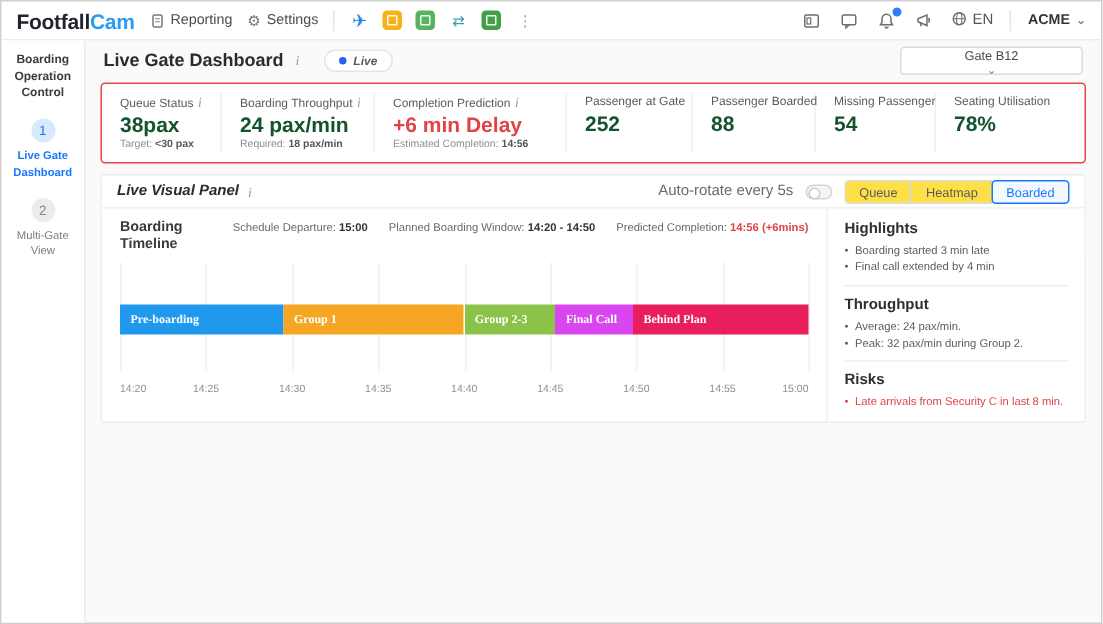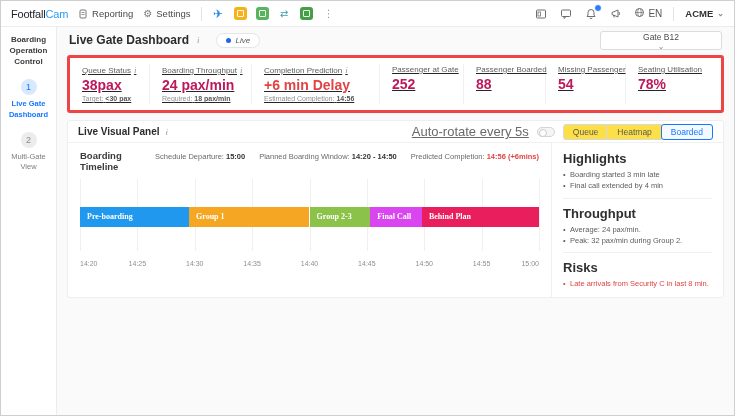--- a/index.html
+++ b/index.html
@@ -1,21 +1,21 @@
 <!DOCTYPE html>
 <html><head>
 <meta charset="utf-8">
 <style>
   * { margin:0; padding:0; box-sizing:border-box; }
   html,body { width:735px; height:416px; }
   body { font-family:"Liberation Sans", sans-serif; background:#fafafa; border:1px solid #cfcfcf; overflow:hidden; color:#262626; }
 
   
   .topbar { height:26px; background:#fff; border-bottom:1px solid #ececec; display:flex; align-items:center; padding:0 10px; gap:10px; }
-  .brand { font-size:11px; font-weight:normal; letter-spacing:-0.2px; white-space:nowrap; }
+  .brand { font-size:14px; font-weight:bold; letter-spacing:-0.2px; white-space:nowrap; }
   .brand .p1 { color:#20242c; } .brand .p2 { color:#2b9cf2; }
   .nav-item { display:flex; align-items:center; gap:4px; font-size:9.5px; color:#4b4b4b; cursor:pointer; }
   .nav-item svg { display:block; }
   .vdiv { width:1px; height:14px; background:#e4e4e4; }
   .tiles { display:flex; align-items:center; gap:9px; }
   .tile { width:13px; height:13px; border-radius:3px; position:relative; display:flex; align-items:center; justify-content:center; font-size:10px; }
   .tile.plain { background:transparent; }
   .tile.fill::after { content:""; position:absolute; inset:3px; border:1px solid rgba(255,255,255,.95); border-radius:1px; }
   .dots { color:#9a9a9a; font-size:10px; padding:0 2px; }
   .topbar-right { margin-left:auto; display:flex; align-items:center; gap:11px; }
@@ -37,42 +37,42 @@
   .step.inactive .step-circle { background:#ececec; color:#8a8a8a; }
   .step.inactive .step-label { color:#7d7d7d; }
   .step-label { font-size:7.5px; line-height:1.35; }
 
   .main { flex:1; display:flex; flex-direction:column; min-width:0; }
 
   
   .page-head { height:26px; display:flex; align-items:center; padding:0 12px; gap:8px; }
   .page-title { font-size:12px; font-weight:bold; color:#2b2b2b; }
   .info-i { font-size:9px; color:#9a9a9a; font-style:italic; font-family:"Liberation Serif", serif; }
-  .live-pill { display:flex; align-items:center; gap:5px; border:1px solid #e3e5e8; background:#fff; border-radius:9px; padding:2px 9px; margin-left:8px; }
+  .live-pill { display:flex; align-items:center; gap:5px; border:1px solid #e3e5e8; background:#fff; border-radius:9px; padding:2px 9px; margin-left:8px;font-weight:bold; }
   .live-dot { width:5px; height:5px; border-radius:50%; background:#2563eb; }
   .live-text { font-size:8px; font-style:italic; color:#5a5a5a; }
   .gate-select { margin-left:auto; width:122px; height:19px; background:#fff; border:1px solid #dcdcdc; border-radius:3px; display:flex; align-items:center; justify-content:space-between; padding:0 7px; font-size:8.5px; color:#4b4b4b; cursor:pointer;flex-direction:column; }
 
   
-  .kpi-card { margin:2px 10px 7px; background:#fff; border:3px solid #ef4444; border-radius:3px; display:flex; padding:6px 0; box-shadow:0 1px 1px rgba(0,0,0,.02);text-decoration:underline; }
+  .kpi-card { margin:2px 10px 7px; background:#fff; border:1px solid #ef4444; border-radius:3px; display:flex; padding:6px 0; box-shadow:0 1px 1px rgba(0,0,0,.02); }
   .kpi { padding:1px 12px 2px; border-right:1px solid #f0f0f0; }
   .kpi:last-child { border-right:none; flex:1; }
   .kpi-label { font-size:8px; color:#5c5c5c; white-space:nowrap; display:flex; gap:3px; align-items:baseline; }
-  .kpi-value { font-size:14px; font-weight:bold; color:#be185d; margin-top:2px; white-space:nowrap; }
+  .kpi-value { font-size:14px; font-weight:bold; color:#14532d; margin-top:2px; white-space:nowrap; }
   .kpi-value.red { color:#e04444; }
   .kpi-sub { font-size:7px; color:#8f8f8f; margin-top:2px; white-space:nowrap; }
   .kpi-sub b { color:#555; }
   .w1{width:80px} .w2{width:102px} .w3{width:128px} .w4{width:84px} .w5{width:82px} .w6{width:80px}
 
   
   .panel { margin:0 10px; background:#fff; border:1px solid #eee; border-radius:3px; }
   .panel-head { height:22px; display:flex; align-items:center; padding:0 10px; border-bottom:1px solid #f0f0f0; gap:6px; }
-  .panel-title { font-size:10px; font-weight:bold; color:#2b2b2b; }
+  .panel-title { font-size:10px; font-weight:bold; color:#2b2b2b;font-style:italic; }
   .panel-right { margin-left:auto; display:flex; align-items:center; gap:8px; }
-  .rotate-label { font-size:13px; color:#6a6a6a;text-decoration:underline; }
+  .rotate-label { font-size:10px; color:#6a6a6a; }
   .switch { width:18px; height:10px; border:1px solid #d4d4d4; border-radius:6px; background:#f5f5f5; position:relative; cursor:pointer; }
   .switch::after { content:""; position:absolute; left:1px; top:1px; width:6px; height:6px; background:#fff; border:1px solid #ccc; border-radius:50%; }
   .btn-group { display:flex; }
   .vbtn { font-size:8.5px; color:#5a5a5a; background:#fde047; border:1px solid #d9d9d9; padding:2px 9px; cursor:pointer; margin-left:-1px; }
   .vbtn:first-child { border-radius:3px 0 0 3px; margin-left:0; }
   .vbtn:last-child { border-radius:0 3px 3px 0; }
   .vbtn.active { color:#1677ff; border-color:#1677ff; background:#f4f9ff; position:relative; z-index:1; border-radius:3px; }
 
   .panel-body { display:flex; }
   .chart { flex:1; padding:7px 12px 6px; min-width:0; }
@@ -84,21 +84,21 @@
   .meta-item .redv { color:#e04444; font-weight:bold; }
   .plot { position:relative; height:88px; margin-top:7px; }
   .gridline { position:absolute; top:0; bottom:16px; width:1px; background:#f0f0f0; }
   .bar-track { position:absolute; left:0; right:0; top:28px; height:20px; }
   .segment { position:absolute; top:0; height:20px; color:#fff; font-size:8px; font-weight:bold; line-height:20px; padding-left:7px; overflow:hidden; white-space:nowrap; cursor:pointer;font-family:Liberation Serif, serif; }
   .tick { position:absolute; bottom:0; font-size:7px; color:#8f8f8f; transform:translateX(-50%); white-space:nowrap; }
   .tick.first { transform:none; }
   .tick.last { transform:translateX(-100%); }
 
   .insights { width:172px; flex-shrink:0; border-left:1px solid #f0f0f0; padding:8px 11px; }
-  .ins-title { font-size:13px; font-weight:bold; color:#2f2f2f; margin-bottom:3px; }
+  .ins-title { font-size:10px; font-weight:bold; color:#2f2f2f; margin-bottom:3px; }
   .ins-item { font-size:7.5px; color:#5c5c5c; line-height:1.5; padding-left:7px; position:relative; }
   .ins-item::before { content:"•"; position:absolute; left:0; }
   .ins-sep { border-top:1px solid #f0f0f0; margin:6px 0 7px; }
   .risks .ins-item { color:#e04444; }
 </style>
 </head>
 <body>
 
 <div class="topbar">
   <div class="brand"><span class="p1">Footfall</span><span class="p2">Cam</span></div>

